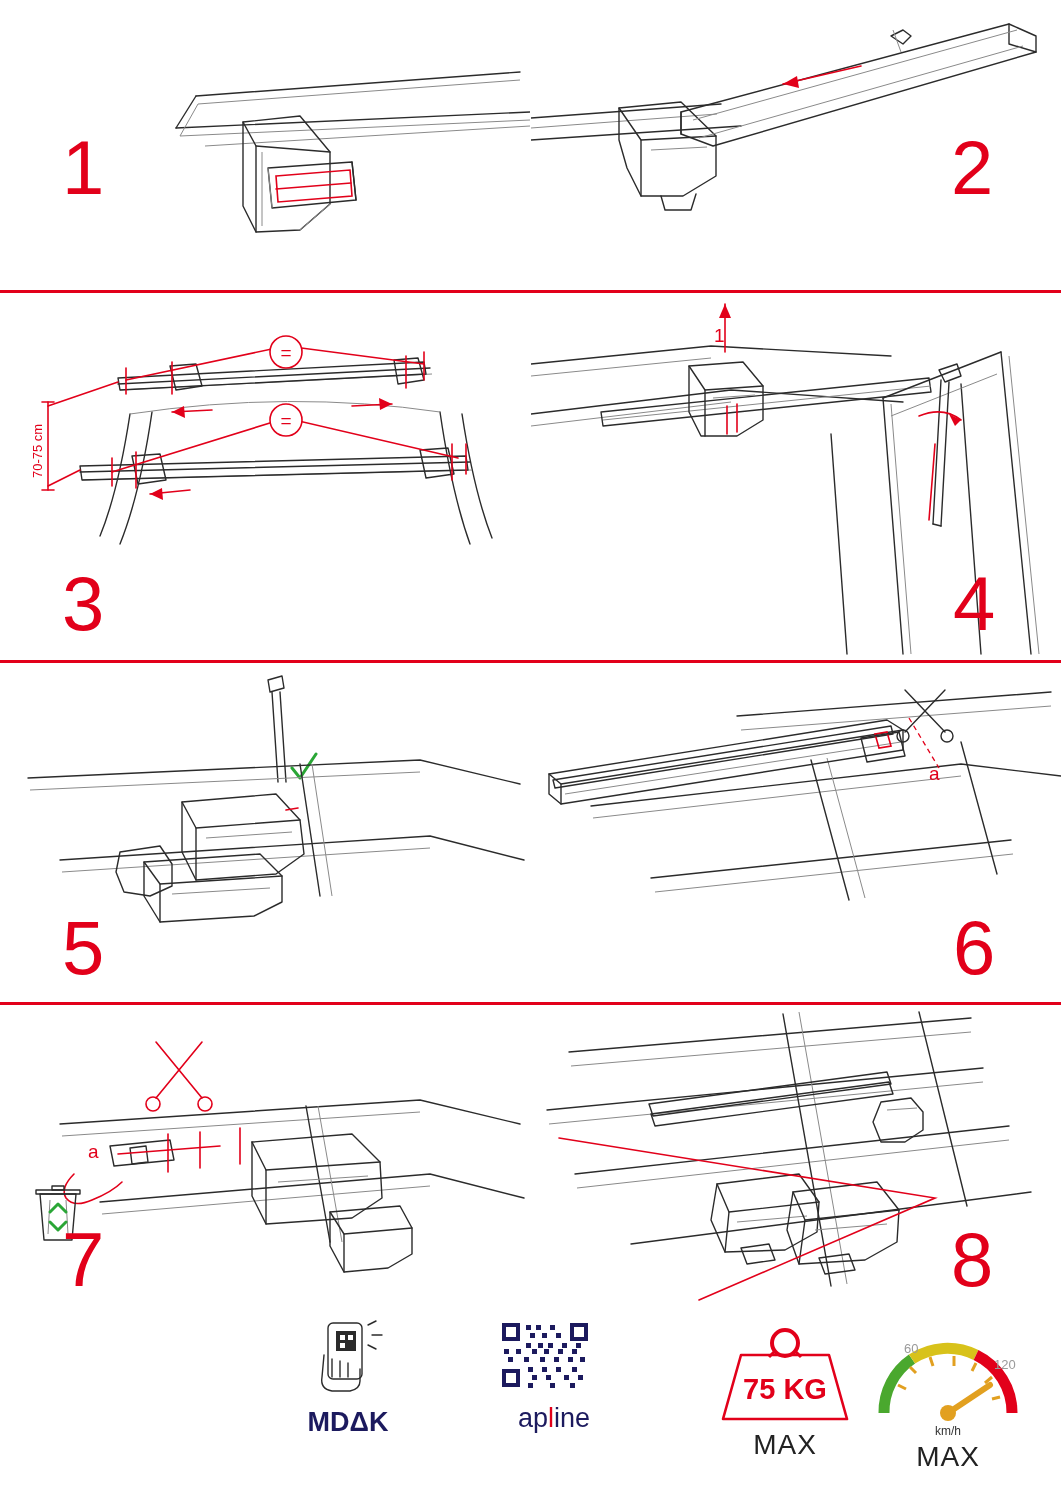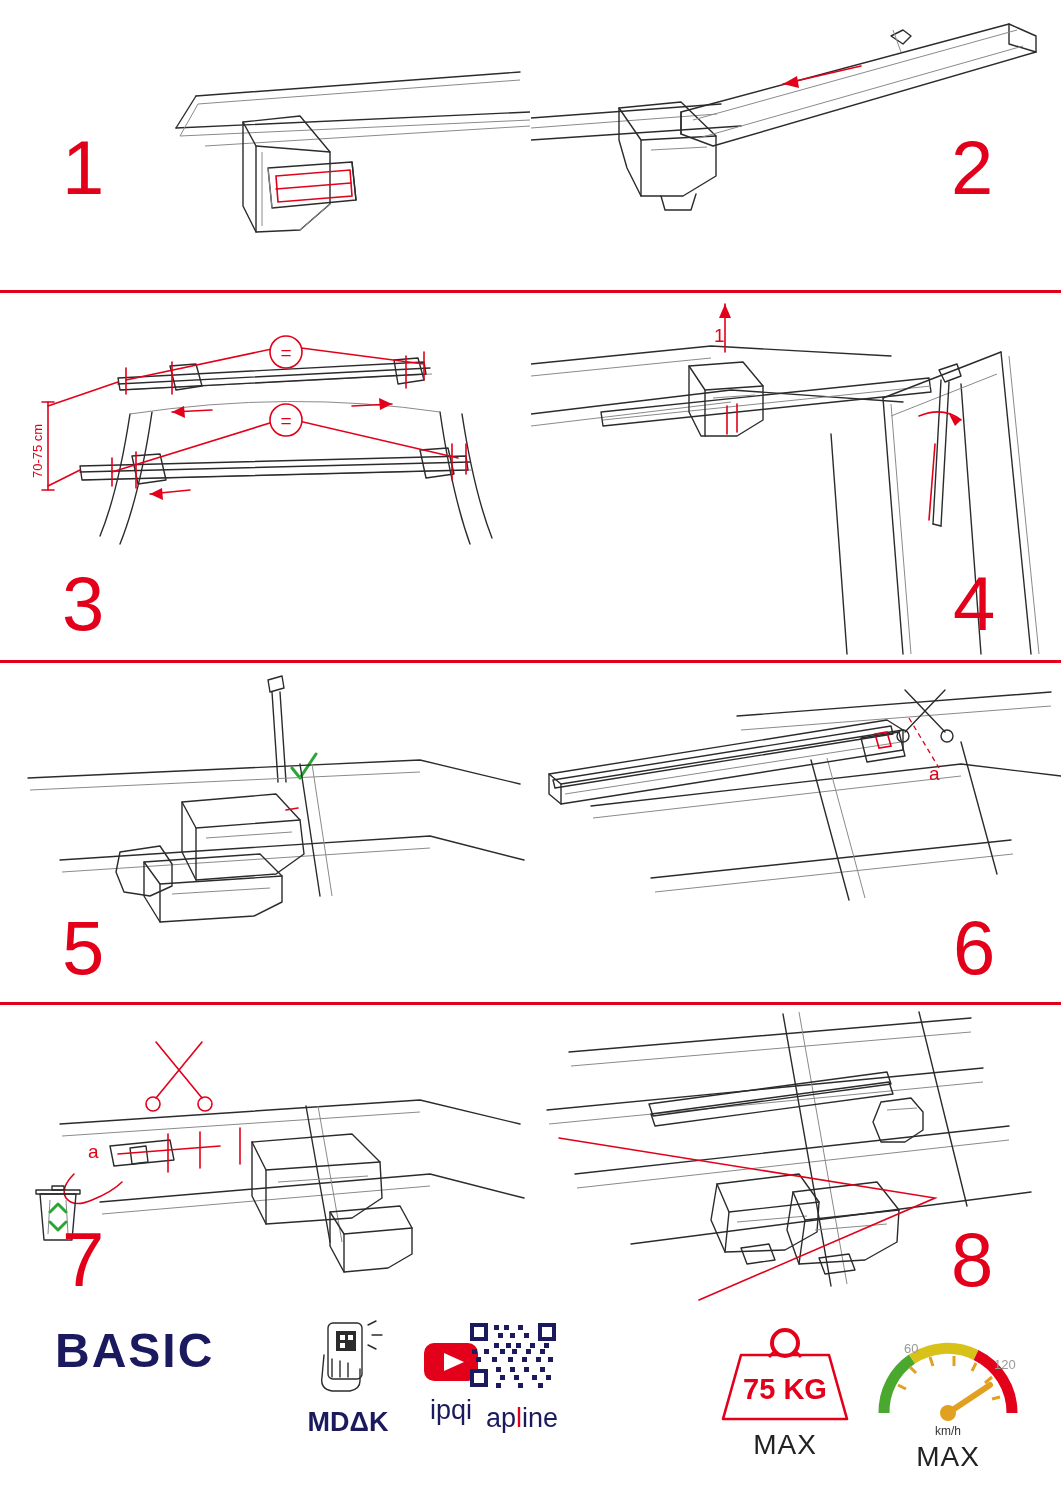--- a/index.html
+++ b/index.html
@@ -354,21 +354,20 @@
       <path class="ln" d="M288 252 L318 248 L324 264 L294 268 Z" fill="#efefef"></path>
 
       <path class="red" d="M28 132 L404 192 L168 294"></path>
     </svg>
     <div class="stepnum" style="left:420px;top:216px;">8</div>
   </div>
 
   <div class="footer">
 
     <div class="brandbox">
-      <div class="brand-basic">BASIC</div>
     </div>
 
     <div class="logo-col" style="left:288px;top:14px;width:120px;font-weight:bold;">
       <svg width="120" height="78" viewBox="0 0 120 78">
         <rect class="ln" x="40" y="4" width="34" height="56" rx="5" fill="#fff"></rect>
         <rect x="48" y="12" width="20" height="20" fill="#2b2b2b"></rect>
         <rect x="52" y="16" width="5" height="5" fill="#fff"></rect>
         <rect x="60" y="16" width="5" height="5" fill="#fff"></rect>
         <rect x="52" y="24" width="5" height="5" fill="#fff"></rect>
         <path class="ln" d="M36 36 L34 58 Q32 70 44 72 L62 72 Q72 70 72 62 L72 50"></path>
@@ -377,29 +376,22 @@
         <path class="ln" d="M60 44 L60 58"></path>
         <path class="ln" d="M80 6 L88 2"></path>
         <path class="ln" d="M84 16 L94 16"></path>
         <path class="ln" d="M80 26 L88 30"></path>
       </svg>
       <div class="logo-cap">
         <span>MD</span><span>Δ</span><span>K</span>
       </div>
     </div>
 
-    <div class="logo-col" style="left:396px;top:34px;width:110px;">
-      <svg width="110" height="46" viewBox="0 0 110 46">
-        <rect x="28" y="4" width="54" height="38" rx="10" fill="#e2001a"></rect>
-        <path d="M48 14 L68 23 L48 32 Z" fill="#ffffff"></path>
-      </svg>
-      <div class="logo-cap">ipqi</div>
-    </div>
-
-    <div class="logo-col" style="left:452px;top:14px;width:140px;">
+
+    <div class="logo-col" style="left:484px;top:14px;width:140px;">
       <svg width="140" height="74" viewBox="0 0 140 74">
         <g fill="#1c1a5e">
           <rect x="18" y="4" width="18" height="18"></rect>
             <rect x="22" y="8" width="10" height="10" fill="#fff"></rect>
           <rect x="86" y="4" width="18" height="18"></rect>
             <rect x="90" y="8" width="10" height="10" fill="#fff"></rect>
           <rect x="18" y="50" width="18" height="18"></rect>
             <rect x="22" y="54" width="10" height="10" fill="#fff"></rect>
           <rect x="42" y="6" width="5" height="5"></rect>
             <rect x="52" y="6" width="5" height="5"></rect>

